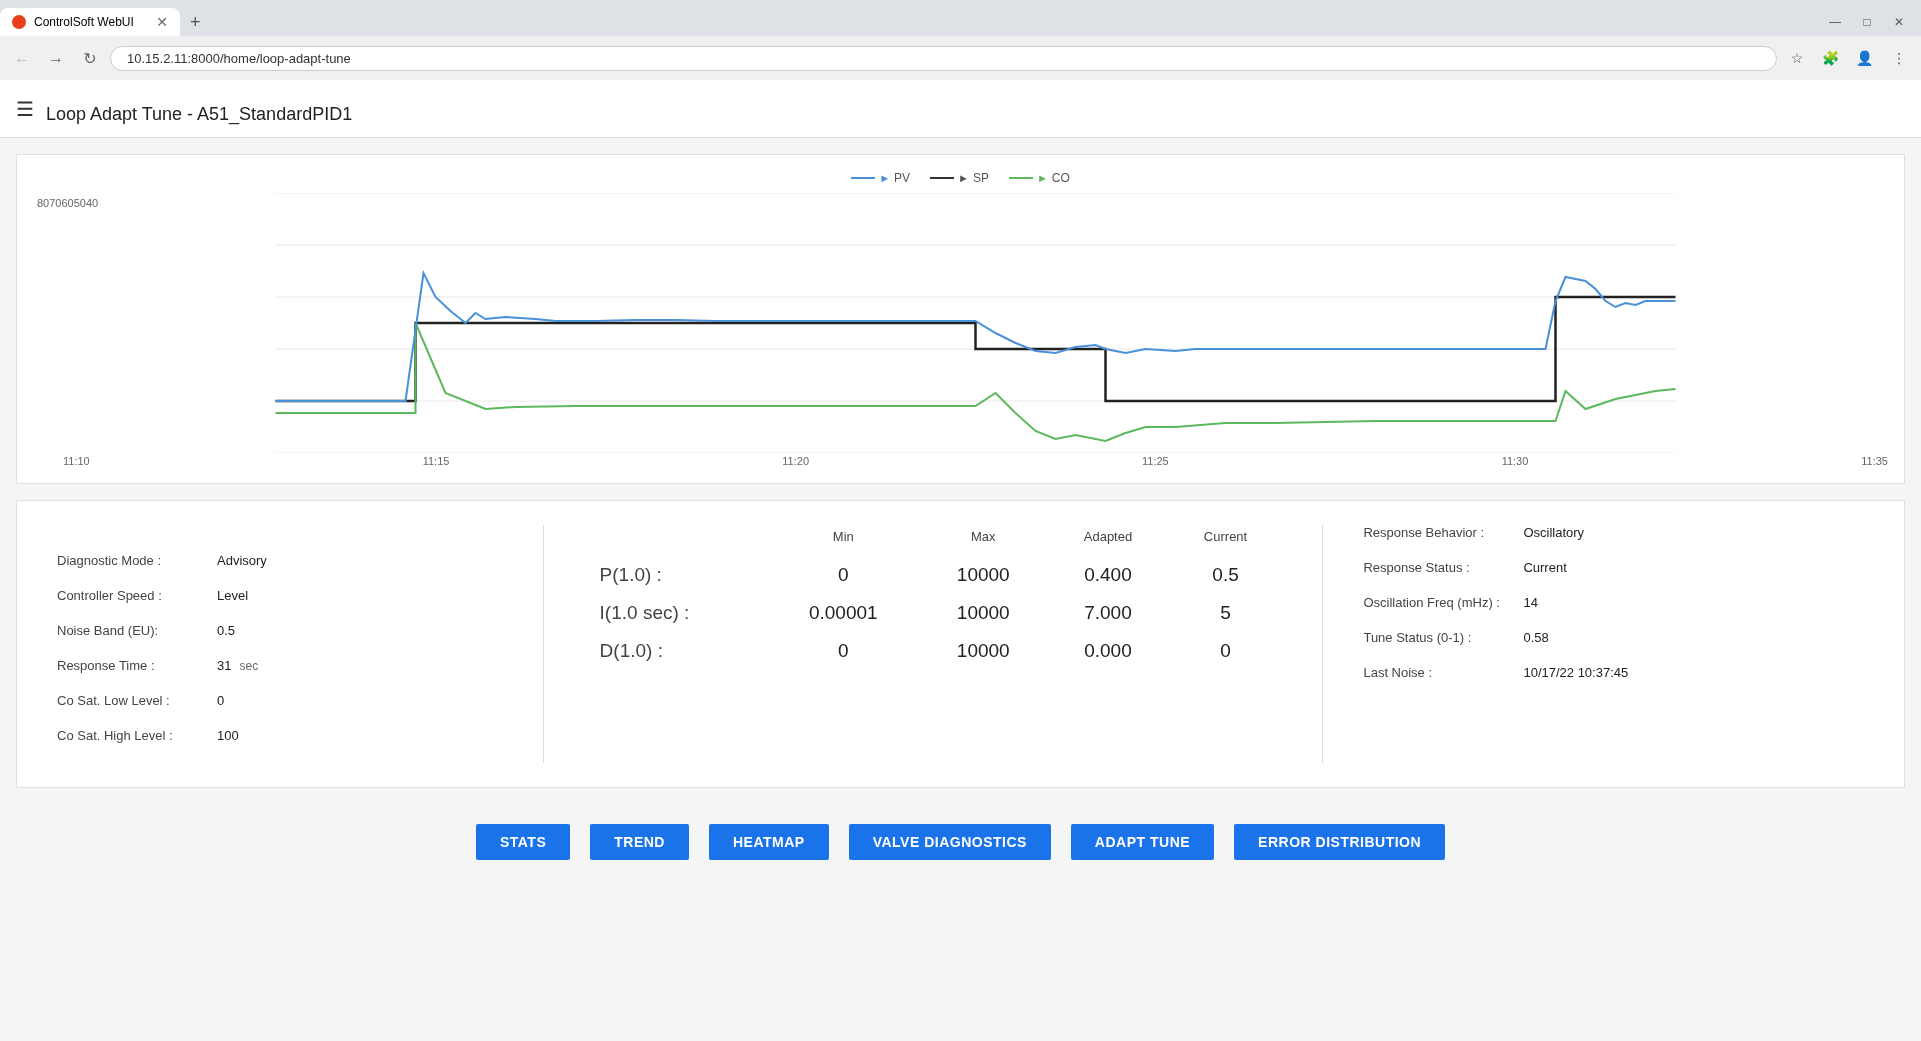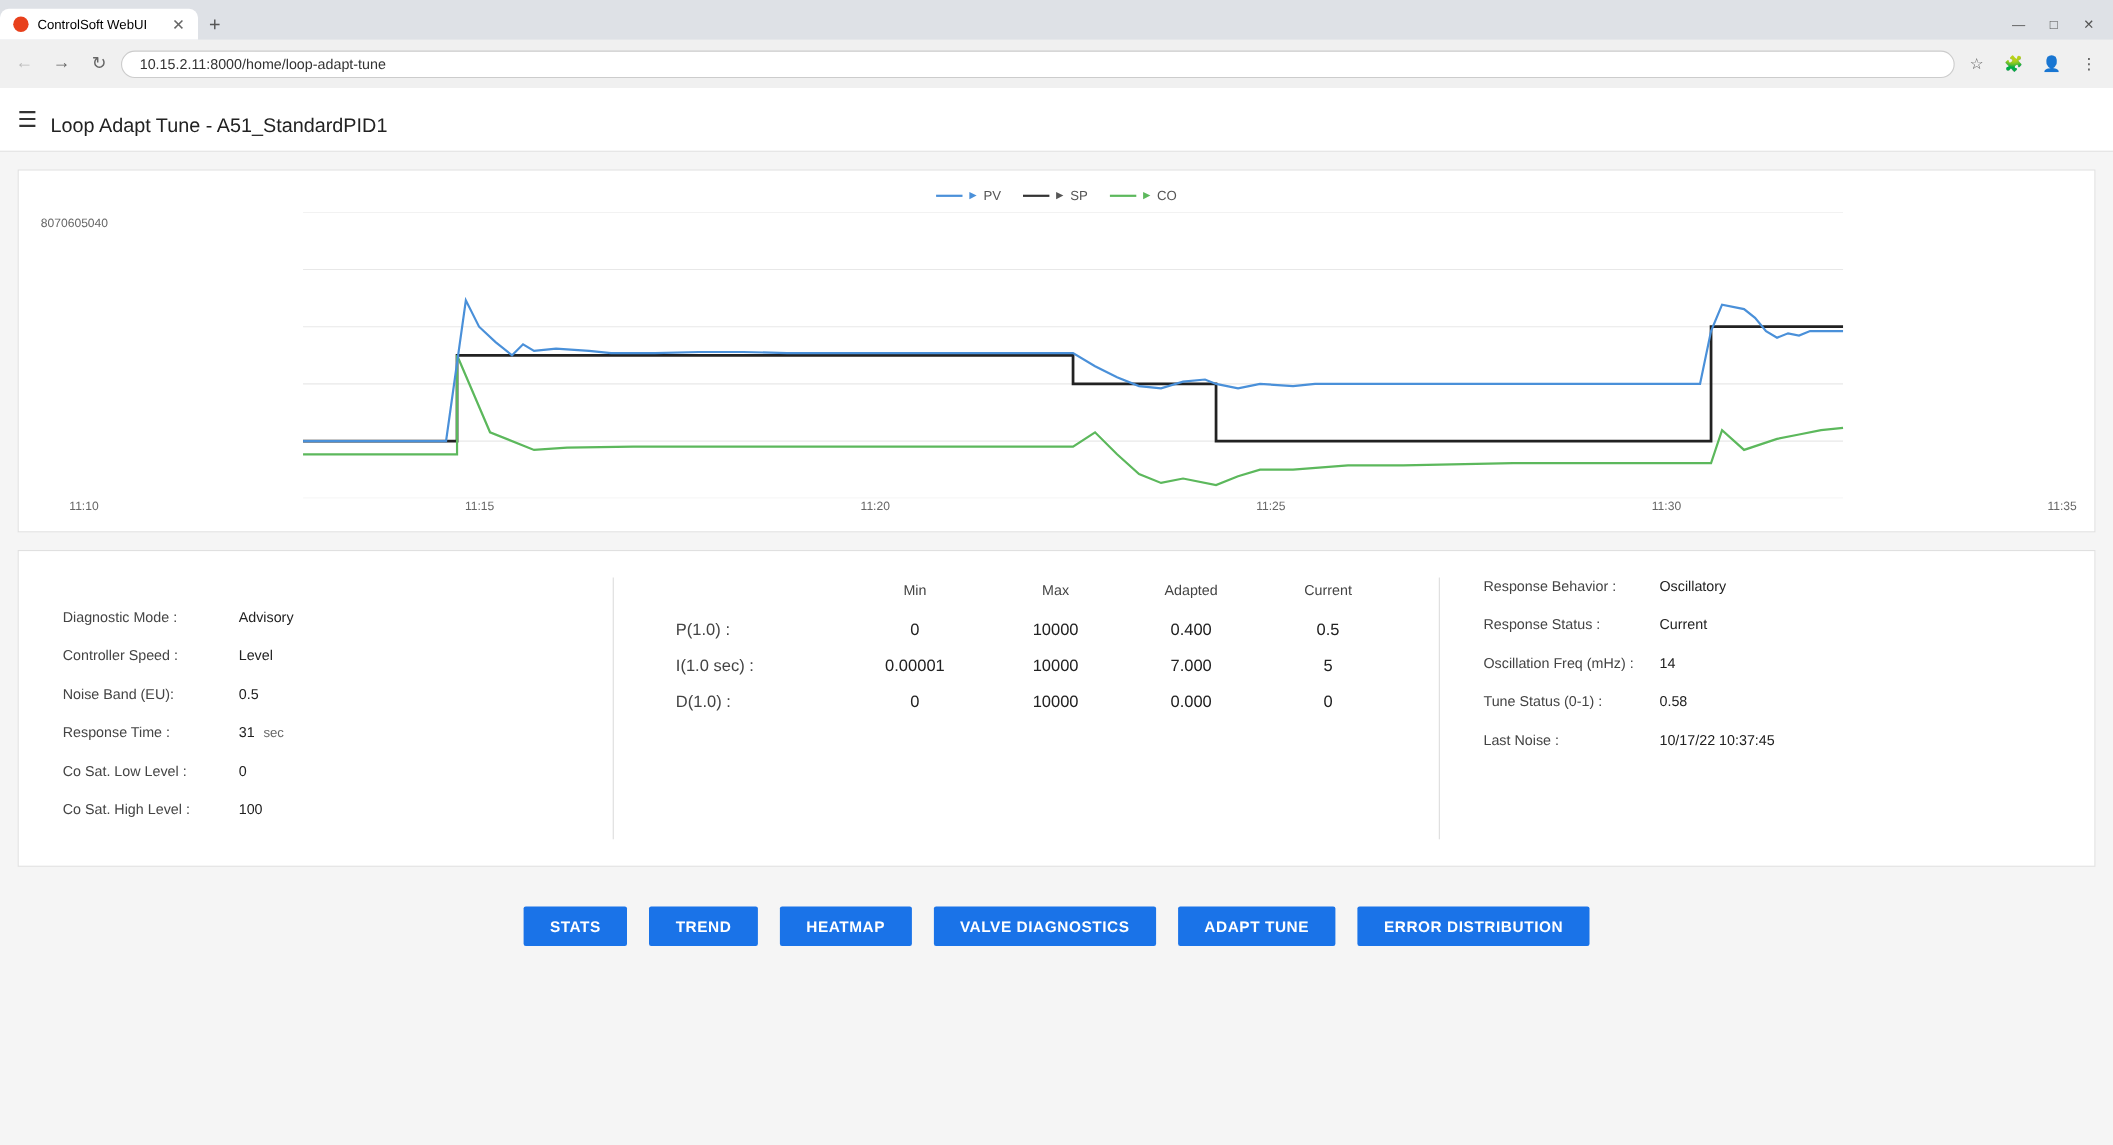--- a/index.html
+++ b/index.html
@@ -33,21 +33,21 @@
     
     .info-section { background: #fff; margin: 0 16px 16px; border: 1px solid #e0e0e0; padding: 24px 40px; }
     .info-row { display: flex; align-items: baseline; margin-bottom: 20px; }
     .info-label { color: #444; min-width: 160px; }
     .info-value { color: #222; font-weight: 500; }
     .info-unit { color: #666; margin-left: 8px; font-size: 12px; }
 
     
     .param-table { width: 100%; border-collapse: collapse; }
     .param-table th { text-align: center; color: #444; font-weight: 400; padding: 4px 16px 12px; font-size: 13px; }
-    .param-table td { text-align: center; padding: 8px 16px; font-size: 15px; color: #222; }
+    .param-table td { text-align: center; padding: 8px 16px; font-size: 19px; color: #222; }
     .param-table td:first-child { text-align: left; color: #444; }
 
     
     .bottom-nav { display: flex; justify-content: center; gap: 20px; padding: 20px; }
     .nav-btn { background: #1a73e8; color: #fff; border: none; padding: 10px 24px; font-size: 14px; font-weight: 600; cursor: pointer; letter-spacing: 0.5px; border-radius: 2px; }
   </style>
 </head>
 <body>
 
 <div class="browser-chrome">

